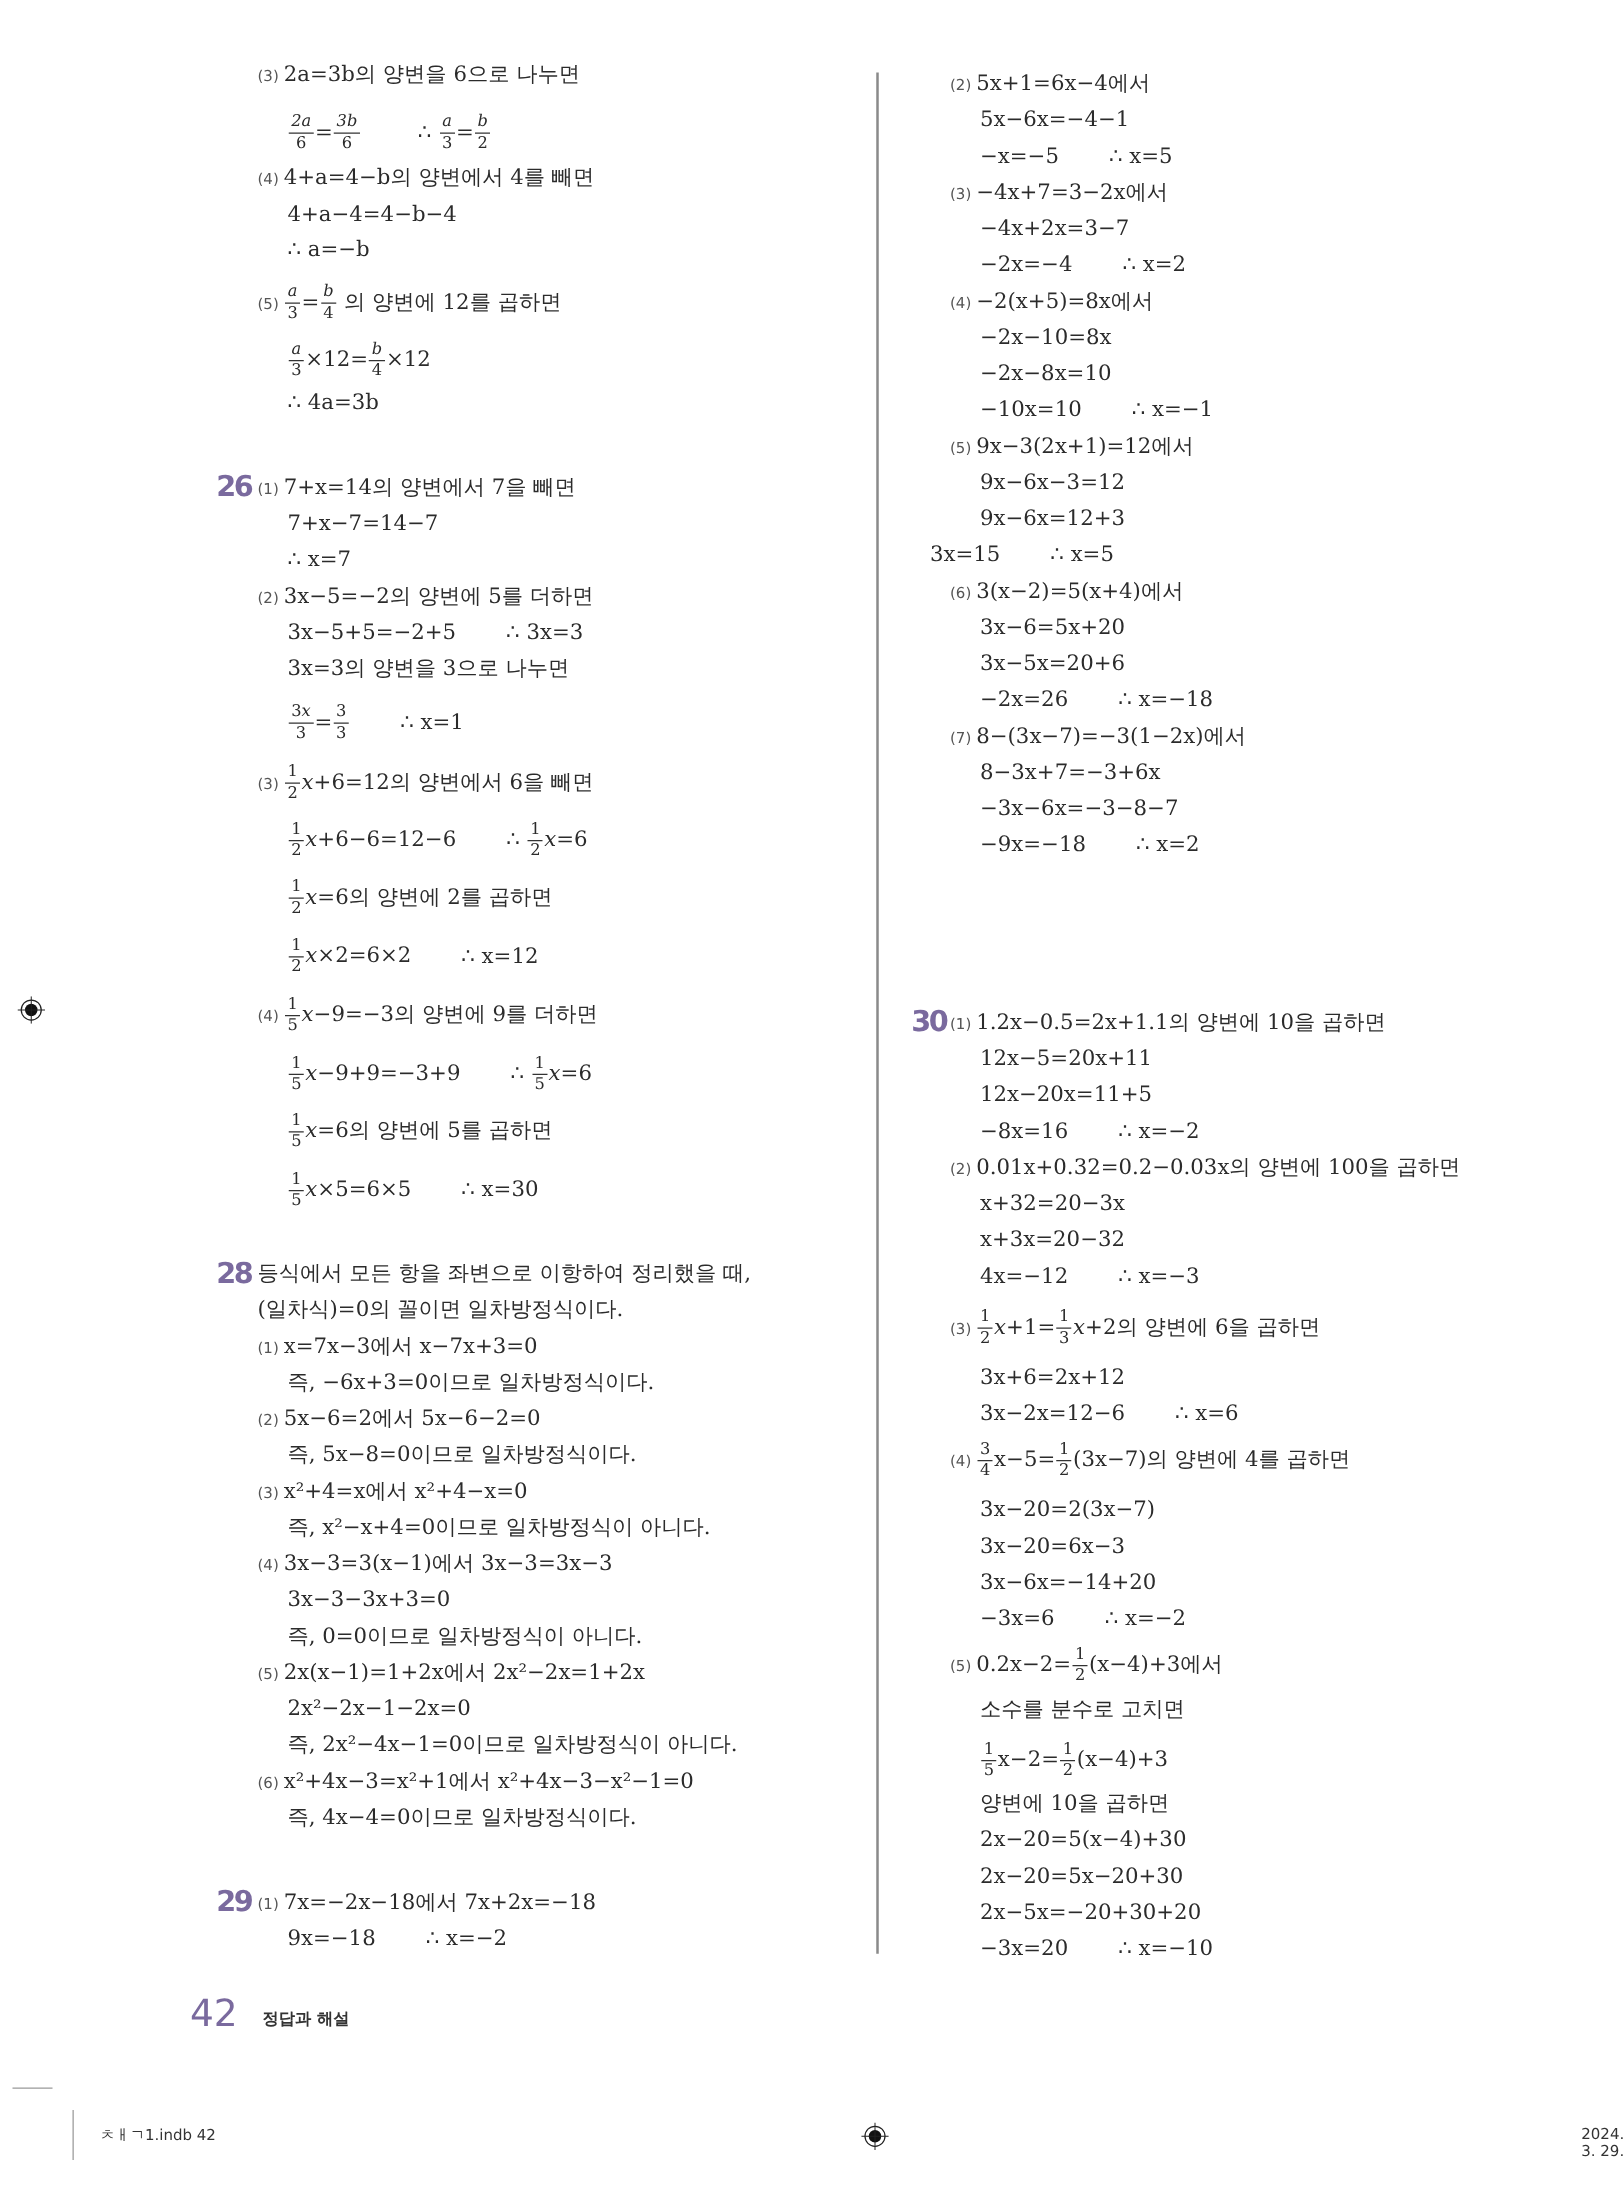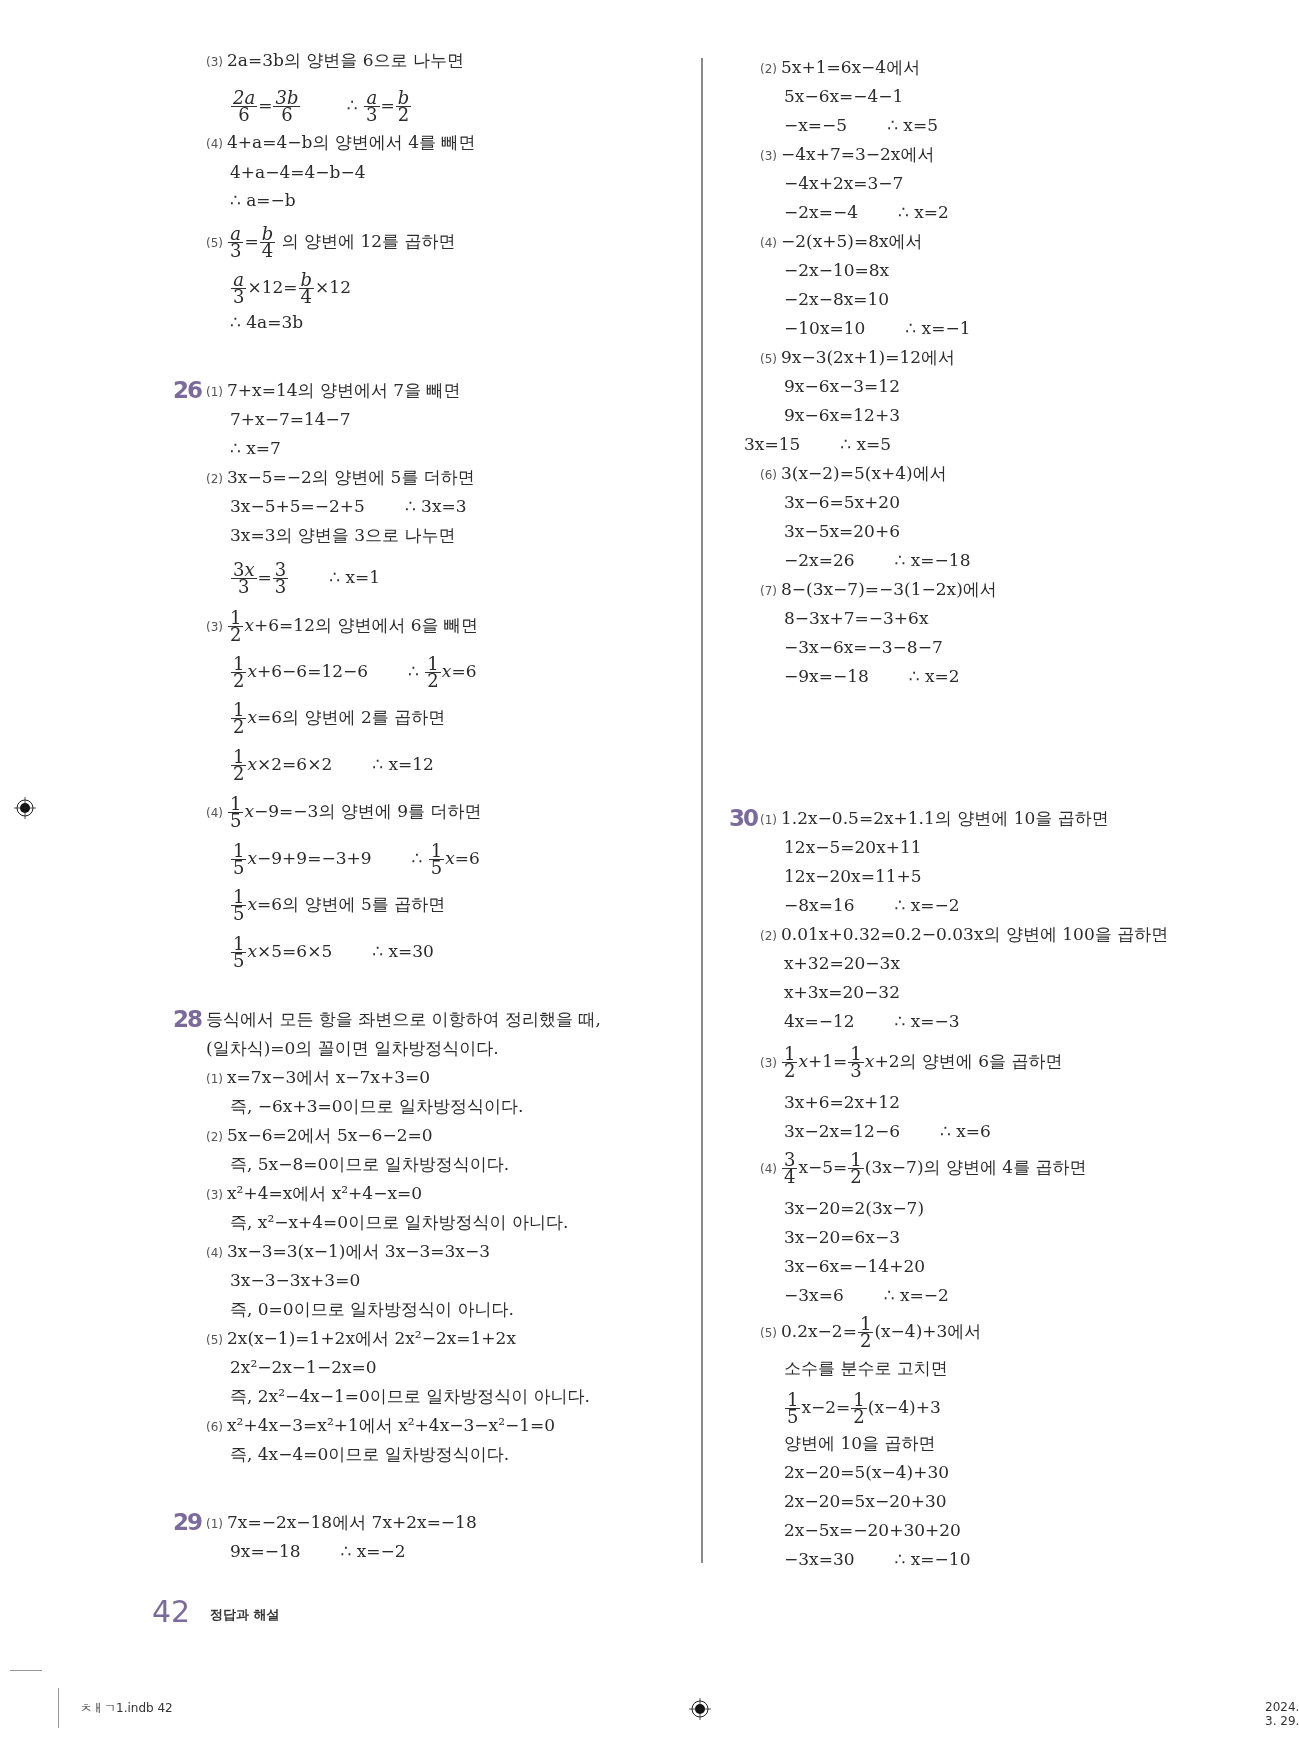--- a/index.html
+++ b/index.html
@@ -3,21 +3,21 @@
 <meta charset="utf-8">
 <style>
   html, body { margin:0; padding:0; background:#ffffff; }
   body { width:1299px; height:1754px; position:relative; overflow:hidden;
          font-family:"DejaVu Serif","Liberation Serif",serif; color:#2b2b2b; }
   .line { position:absolute; white-space:nowrap; font-size:17px; line-height:20px; }
   .line i { font-style:italic; }
   .pn { font-family:"DejaVu Sans","Liberation Sans",sans-serif; font-size:12px; color:#555; margin-right:4px; }
   .qnum { position:absolute; font-family:"DejaVu Sans","Liberation Sans",sans-serif; font-weight:bold;
           font-size:23px; color:#7a6a9e; letter-spacing:-2px; }
-  .frac { display:inline-block; vertical-align:middle; text-align:center; font-size:18px; line-height:16px; margin:0 1px; }
+  .frac { display:inline-block; vertical-align:middle; text-align:center; font-size:13px; line-height:16px; margin:0 1px; }
   .frac .n { display:block; border-bottom:1px solid #333; padding:0 2px; }
   .frac .d { display:block; padding:0 2px; }
   .divider { position:absolute; left:701px; top:58px; width:2px; height:1505px; background:#8a8a8a; }
   .footer-num { position:absolute; left:152px; top:1594px; font-family:"DejaVu Sans","Liberation Sans",sans-serif;
                 font-size:30px; color:#7a6a9e; }
   .footer-title { position:absolute; left:210px; top:1606px; font-family:"DejaVu Sans","Liberation Sans",sans-serif;
                   font-size:13px; font-weight:bold; color:#333; }
   .slug { position:absolute; font-family:"DejaVu Sans","Liberation Sans",sans-serif; font-size:12px; color:#333; }
   .reg { position:absolute; width:22px; height:22px; }
   .crop-h { position:absolute; left:10px; top:1670px; width:32px; height:1px; background:#999; }
@@ -132,21 +132,21 @@
   <div class="line" style="left:784px;top:1256px;">3x−6x=−14+20</div>
   <div class="line" style="left:784px;top:1285px;"><span>−3x=6</span><span style="margin-left:40px;">∴ x=−2</span></div>
 
   <div class="line" style="left:760px;top:1316px;"><span class="pn">(5)</span><span>0.2x−2=</span><span class="frac"><span class="n">1</span><span class="d">2</span></span><span>(x−4)+3에서</span></div>
   <div class="line" style="left:784px;top:1358px;">소수를 분수로 고치면</div>
   <div class="line" style="left:784px;top:1392px;"><span class="frac"><span class="n">1</span><span class="d">5</span></span><span>x−2=</span><span class="frac"><span class="n">1</span><span class="d">2</span></span><span>(x−4)+3</span></div>
   <div class="line" style="left:784px;top:1433px;">양변에 10을 곱하면</div>
   <div class="line" style="left:784px;top:1462px;">2x−20=5(x−4)+30</div>
   <div class="line" style="left:784px;top:1491px;">2x−20=5x−20+30</div>
   <div class="line" style="left:784px;top:1520px;">2x−5x=−20+30+20</div>
-  <div class="line" style="left:784px;top:1549px;"><span>−3x=30</span><span style="margin-left:40px;">∴ x=−10</span></div>
+  <div class="line" style="left:784px;top:1549px;"><span>−3x=20</span><span style="margin-left:40px;">∴ x=−10</span></div>
 </div>
 
 <div class="footer-num">42</div>
 <div class="footer-title">정답과 해설</div>
 
 <div class="crop-h"></div>
 <div class="crop-v"></div>
 <div class="slug" style="left:80px;top:1700px;">ㅊㅐㄱ1.indb   42</div>
 <div class="slug" style="left:1225px;top:1700px;margin-left:40px;">2024. 3. 29.</div>
 

